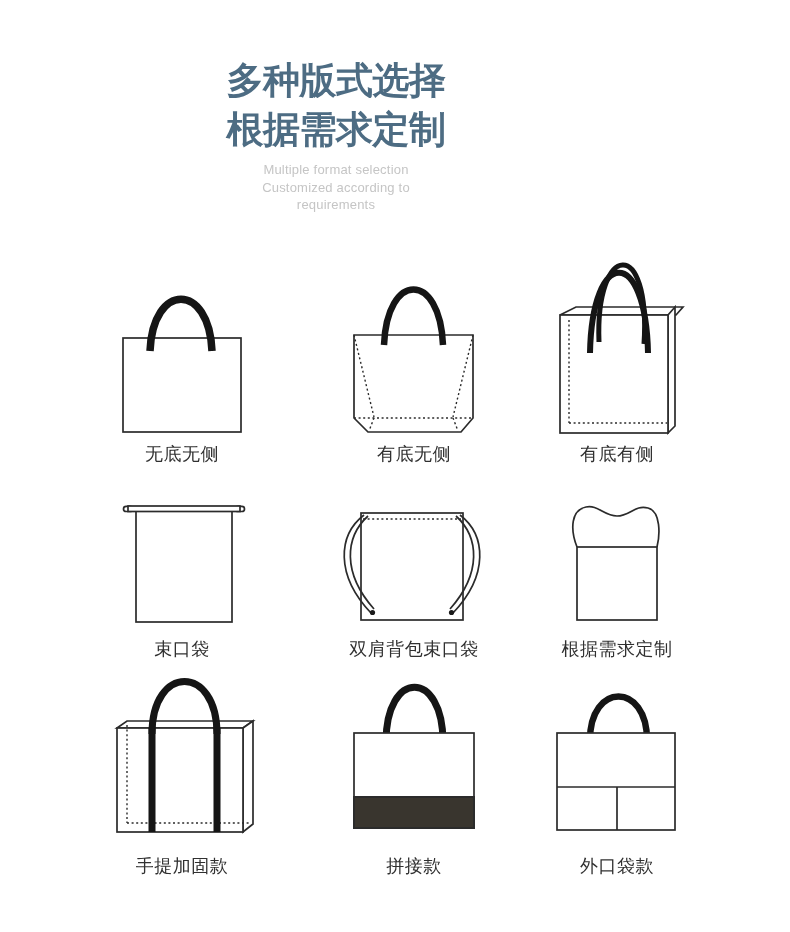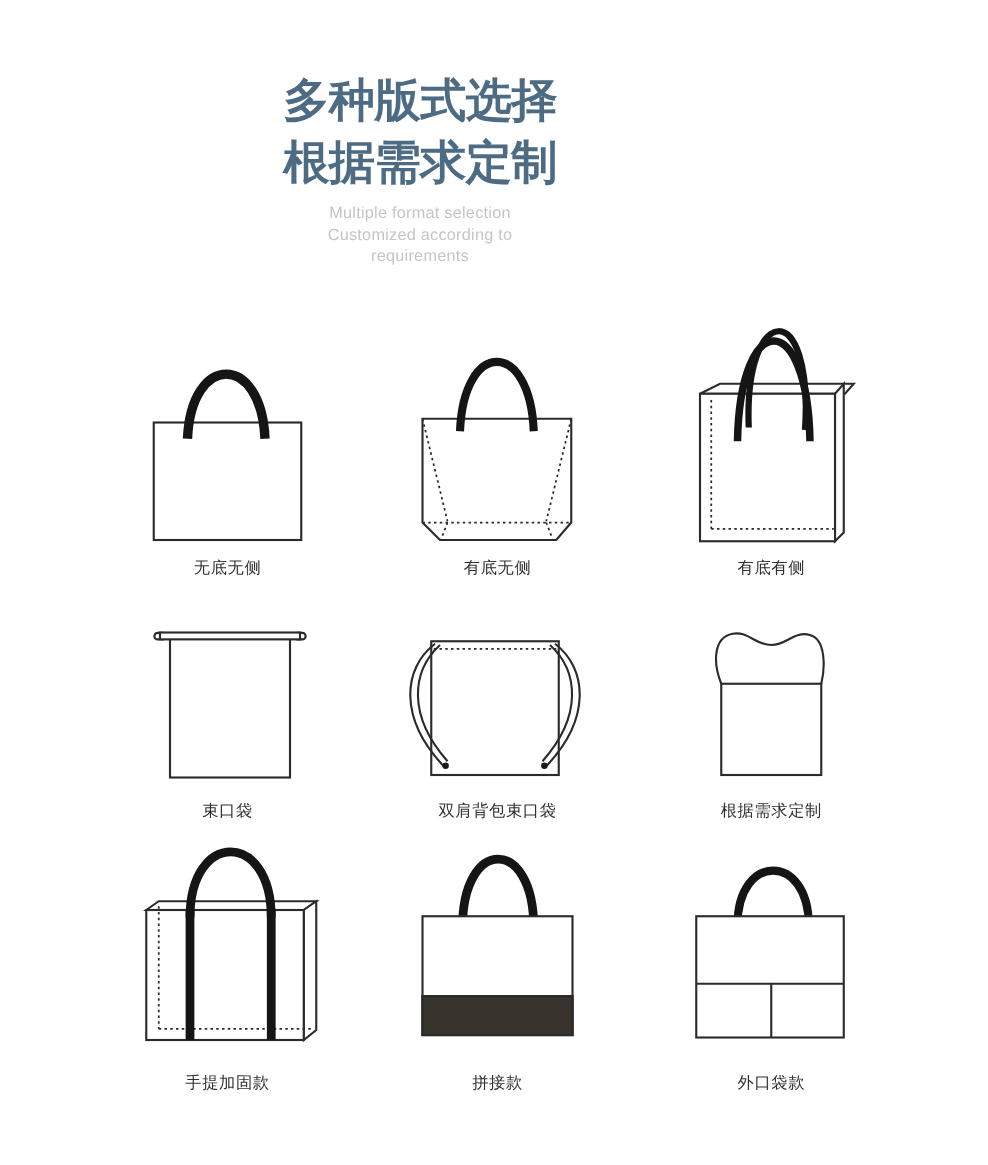--- a/index.html
+++ b/index.html
@@ -16,24 +16,24 @@
   }
   .subtitle{
     margin-top:7px;
     font-size:13px;line-height:17.5px;color:#c5c5c5;font-weight:400;letter-spacing:0.2px;
   }
   .subtitle p{margin:0;}
   
   .cell{position:absolute;width:220px;margin:0;padding:0;text-align:center;}
   .cell svg{display:block;}
   .cell figcaption{
-    margin-top:4px;font-size:13px;line-height:20px;color:#303030;letter-spacing:0.5px;
+    margin-top:4px;font-size:18px;line-height:20px;color:#303030;letter-spacing:0.5px;
   }
   
-  .c1{left:72px;} .c2{left:288px;} .c3{left:507px;}
+  .c1{left:72px;} .c2{left:304px;} .c3{left:507px;}
   
   .r1{top:262px;} .r2{top:495px;} .r3{top:672px;}
   
   .ln{fill:#ffffff;stroke:#2b2b2b;stroke-width:1.7;}
   .lnf{fill:none;stroke:#2b2b2b;stroke-width:1.7;}
   .dash{fill:none;stroke:#2b2b2b;stroke-width:1.4;stroke-dasharray:2 2.6;}
   .handle{fill:none;stroke:#151515;}
 </style>
 </head>
 <body>

